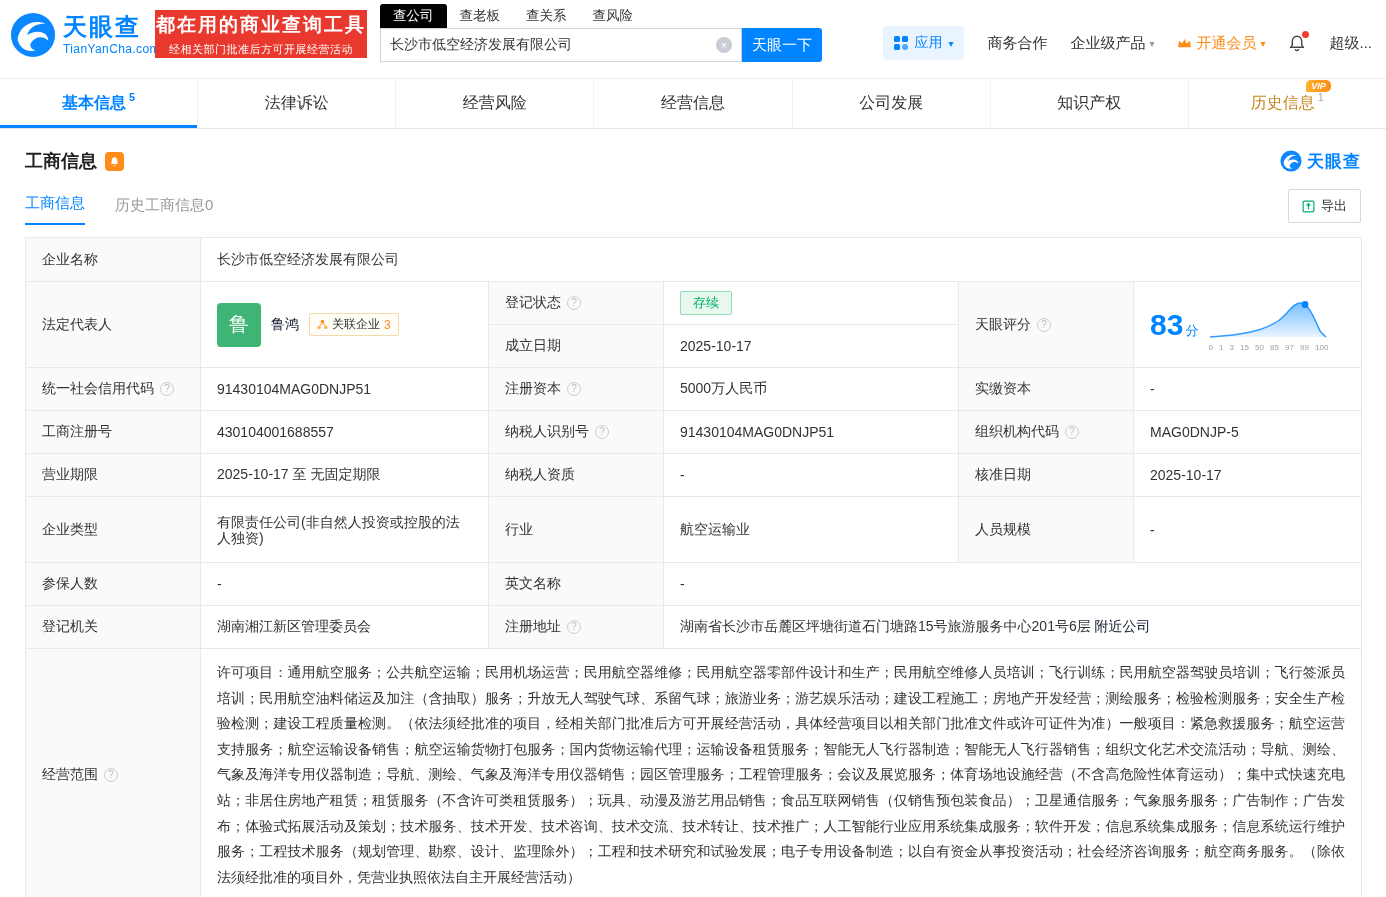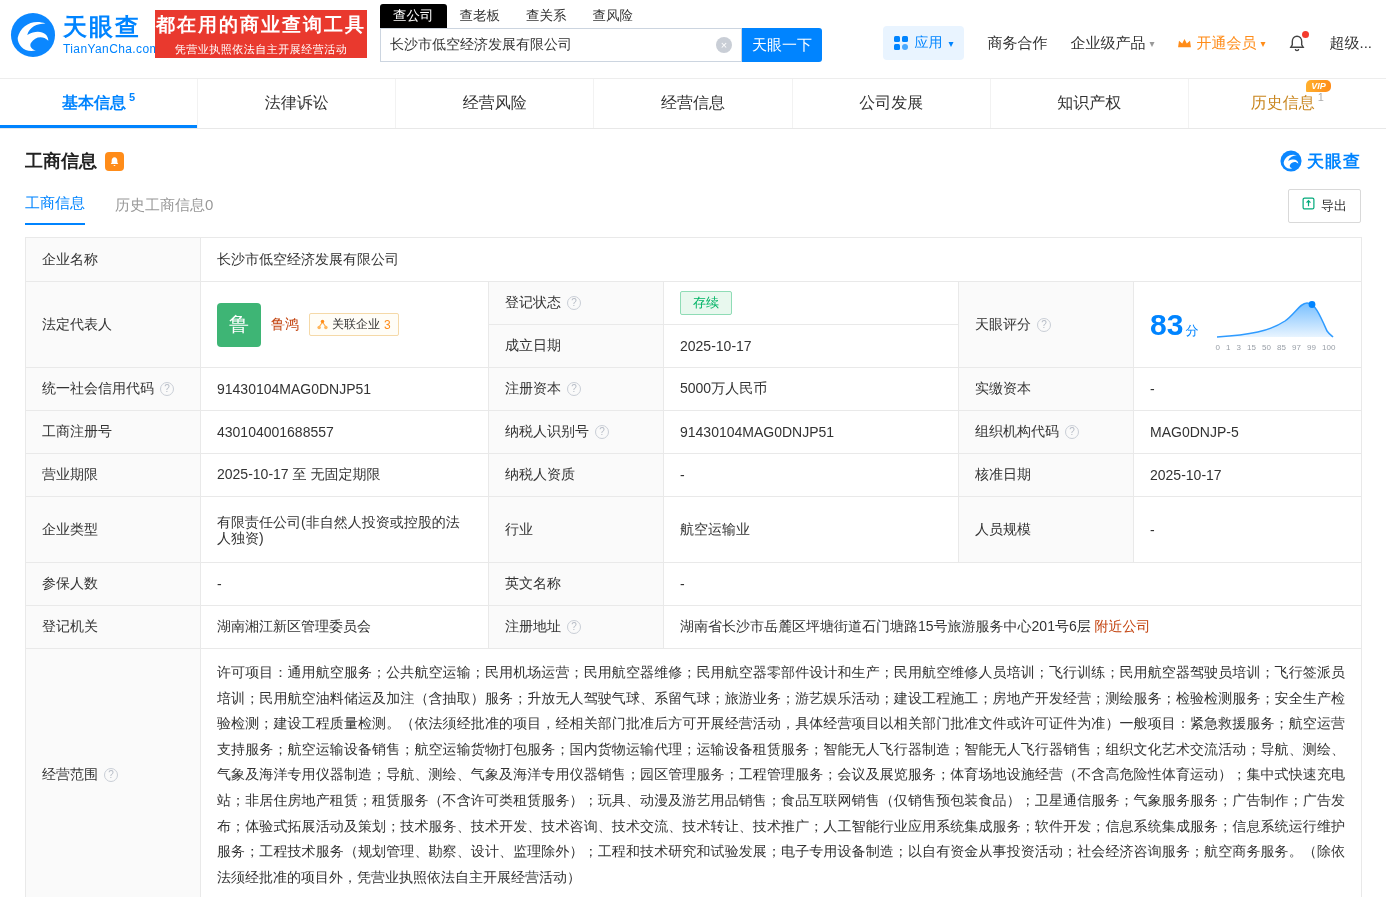--- a/index.html
+++ b/index.html
@@ -60,39 +60,39 @@
   .content { padding:0 25px; }
   .sec-head { display:flex; justify-content:space-between; align-items:center; margin-top:20px; }
   .sec-title { display:flex; align-items:center; gap:8px; font-size:18px; font-weight:bold; color:#222; }
   .bell-chip { width:19px; height:19px; border-radius:4px; background:#ff8c19; display:flex; align-items:center; justify-content:center; cursor:pointer; }
   .watermark { display:flex; align-items:center; gap:5px; }
   .watermark-text { color:#0084ff; font-size:17px; font-weight:bold; letter-spacing:1px; }
 
   .subtab-row { display:flex; align-items:flex-end; margin-top:20px; position:relative; height:32px; }
   .subtab { font-size:15px; color:#999; margin-right:30px; padding-bottom:10px; cursor:pointer; }
   .subtab.active { color:#0084ff; border-bottom:2px solid #0084ff; }
-  .export-btn { position:absolute; right:0; top:-4px; display:flex; align-items:flex-start; gap:6px; border:1px solid #d9d9d9;
+  .export-btn { position:absolute; right:0; top:-4px; display:flex; align-items:center; gap:6px; border:1px solid #d9d9d9;
     border-radius:2px; background:#fff; padding:7px 13px; font-size:13px; color:#333; cursor:pointer; font-family:inherit; }
 
   
   table.info-table { width:1336px; border-collapse:collapse; margin-top:12px; table-layout:fixed; }
   .info-table td { border:1px solid #e9e9e9; font-size:14px; padding:0 16px; color:#333; vertical-align:middle; }
   .info-table td.lb { background:#fafafa; color:#333; }
   .help { display:inline-block; width:14px; height:14px; border:1px solid #c9ced6; border-radius:50%; color:#b6bcc6;
     font-size:10px; line-height:12px; text-align:center; margin-left:6px; vertical-align:1px; cursor:pointer; }
-  .blue-link { color:#c2410c; cursor:pointer; }
+  .blue-link { color:#0f172a; cursor:pointer; }
   .rep { display:flex; align-items:center; gap:10px; }
   .avatar { width:44px; height:44px; border-radius:4px; background:#3eb575; color:#fff; font-size:20px;
     display:flex; align-items:center; justify-content:center; cursor:pointer; flex:0 0 auto; }
   .rel-badge { display:inline-flex; align-items:center; gap:4px; border:1px solid #f5d9a8; background:#fffdf7;
     border-radius:2px; padding:2px 7px; font-size:12px; color:#333; cursor:pointer; white-space:nowrap; }
   .rel-cnt { color:#ff8c19; }
   .status-badge { display:inline-block; background:#e8f8ee; border:1px solid #8fdcb6; color:#00b365;
     border-radius:2px; padding:2px 12px; font-size:13px; }
-  .score-box { display:flex; align-items:center; gap:17px; }
+  .score-box { display:flex; align-items:center; gap:10px; }
   .score-num { color:#0084ff; white-space:nowrap; }
   .score-num .big { font-size:30px; font-weight:bold; }
   .score-num .unit { font-size:13px; margin-left:2px; }
   .score-chart { width:122px; }
   .axis { display:flex; justify-content:space-between; width:120px; font-size:8px; color:#9aa0a8; margin-top:1px; }
   td.scope { vertical-align:top; padding:11px 16px; line-height:25.6px; text-align:justify; }
 </style>
 </head>
 <body>
 
@@ -103,21 +103,21 @@
       <path d="M8,27 C11,14 24,7 37,12 C28,12 20,16 18,24 C30,17 40,22 40,30 C34,24 26,26 22,32 C20,35 22,39 27,40 C16,43 8,35 8,27 Z" fill="#fff"></path>
     </svg>
     <div class="logo-text">
       <span class="logo-cn">天眼查</span>
       <span class="logo-en">TianYanCha.com</span>
     </div>
   </div>
 
   <div class="slogan">
     <span class="slogan-l1">都在用的商业查询工具</span>
-    <span class="slogan-l2">凭营业执照依法自主开展经营活动</span>
+    <span class="slogan-l2">经相关部门批准后方可开展经营活动</span>
   </div>
 
   <div class="search-block">
     <div class="search-tabs">
       <span class="stab active">查公司</span>
       <span class="stab">查老板</span>
       <span class="stab">查关系</span>
       <span class="stab">查风险</span>
     </div>
     <div class="search-row">

